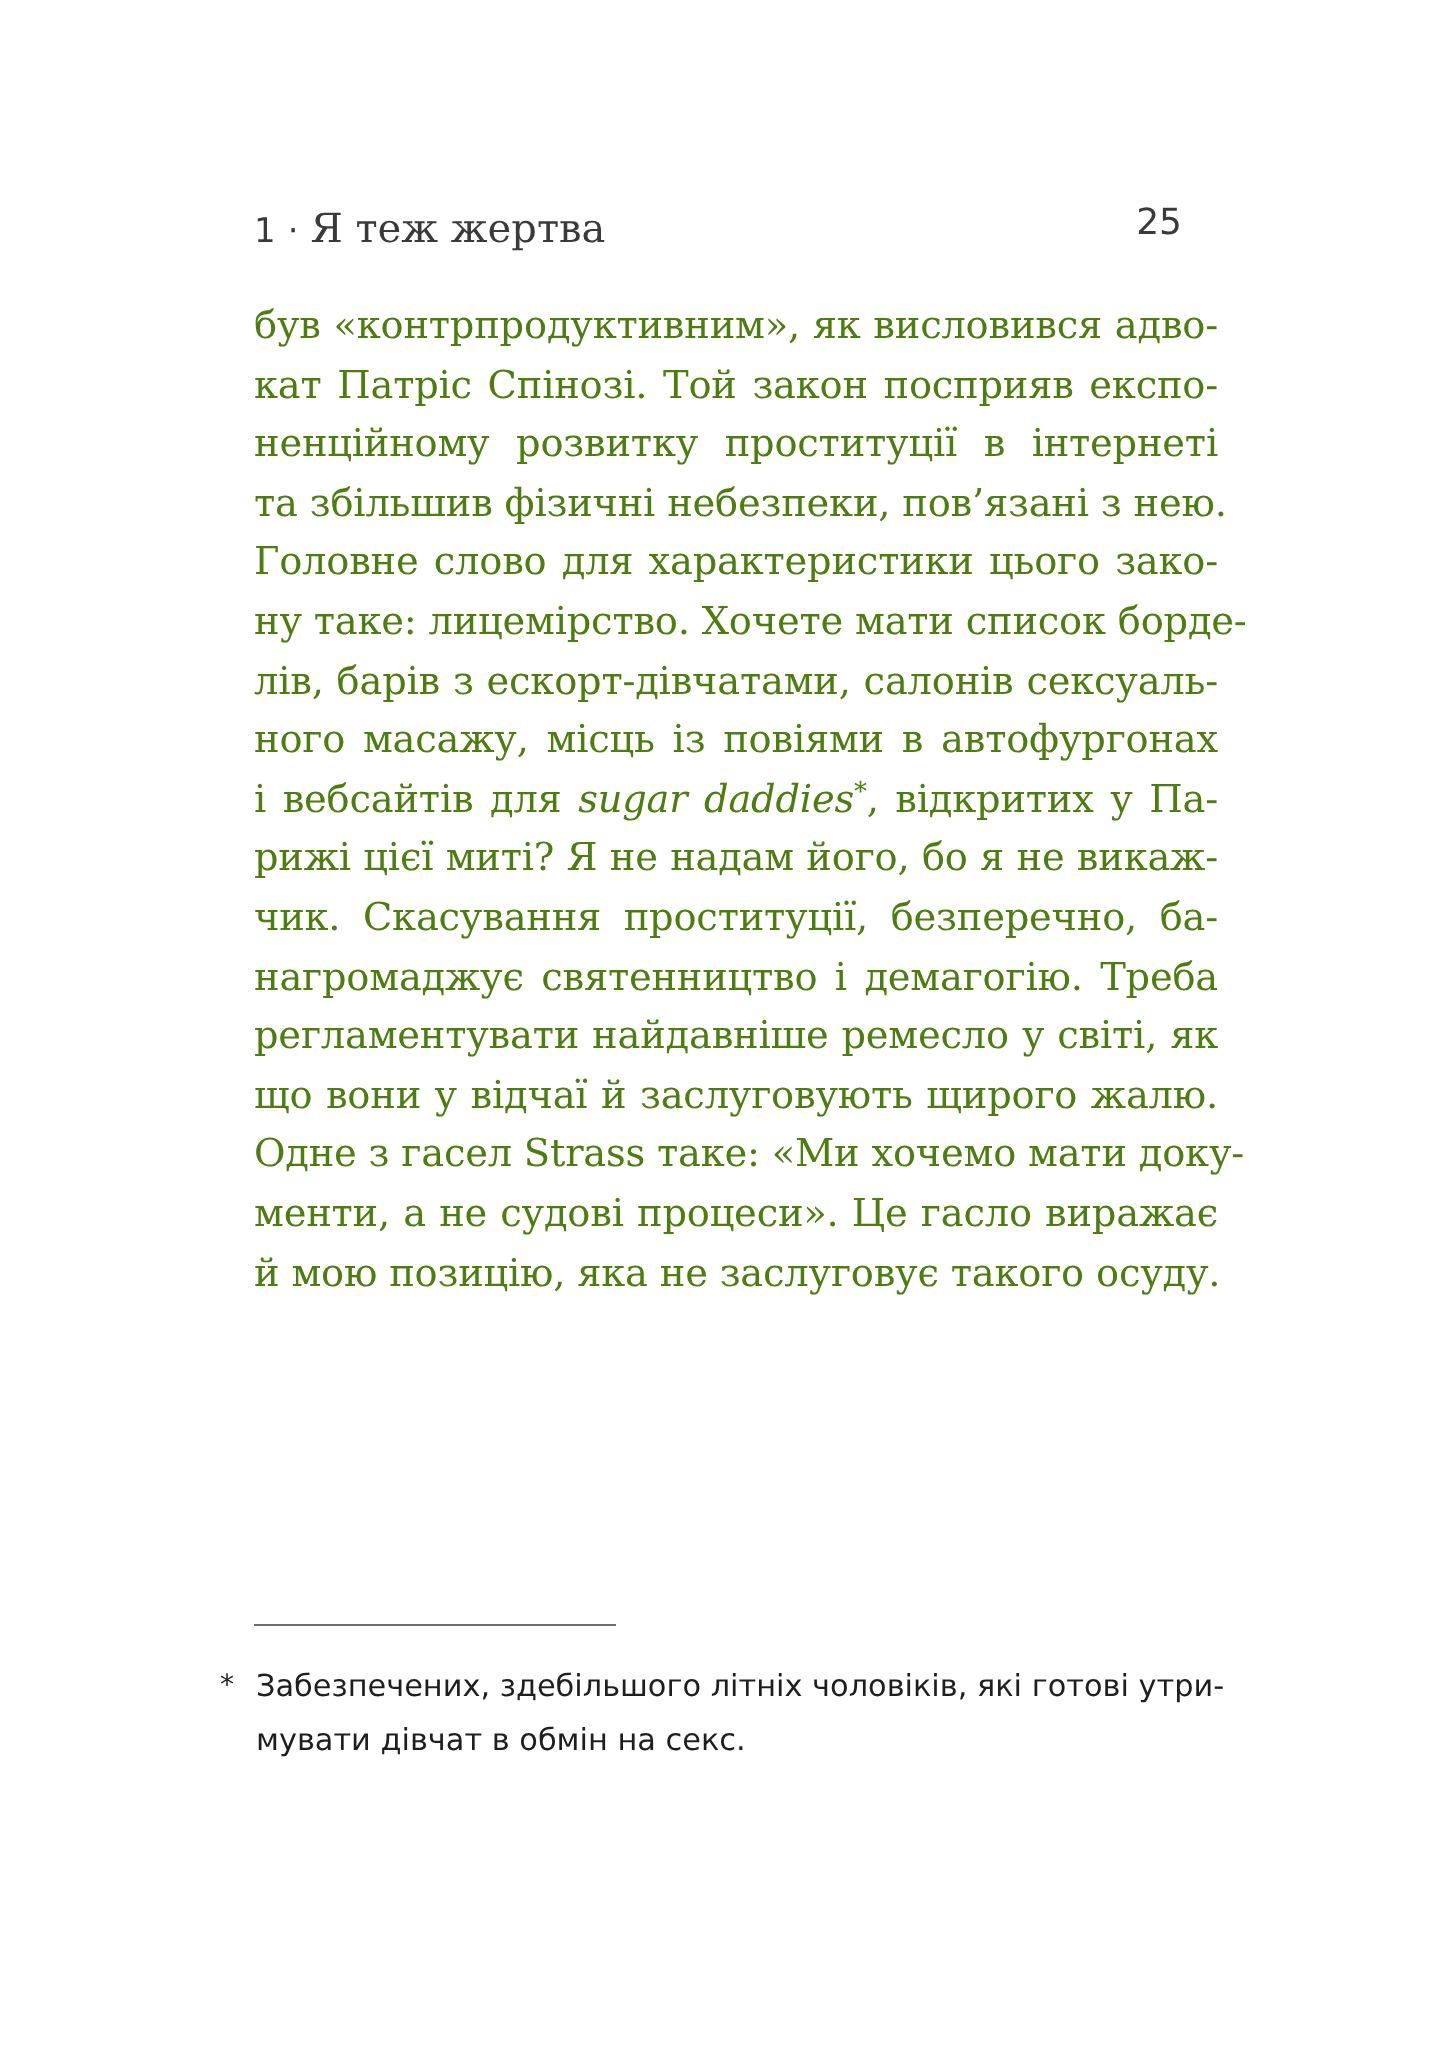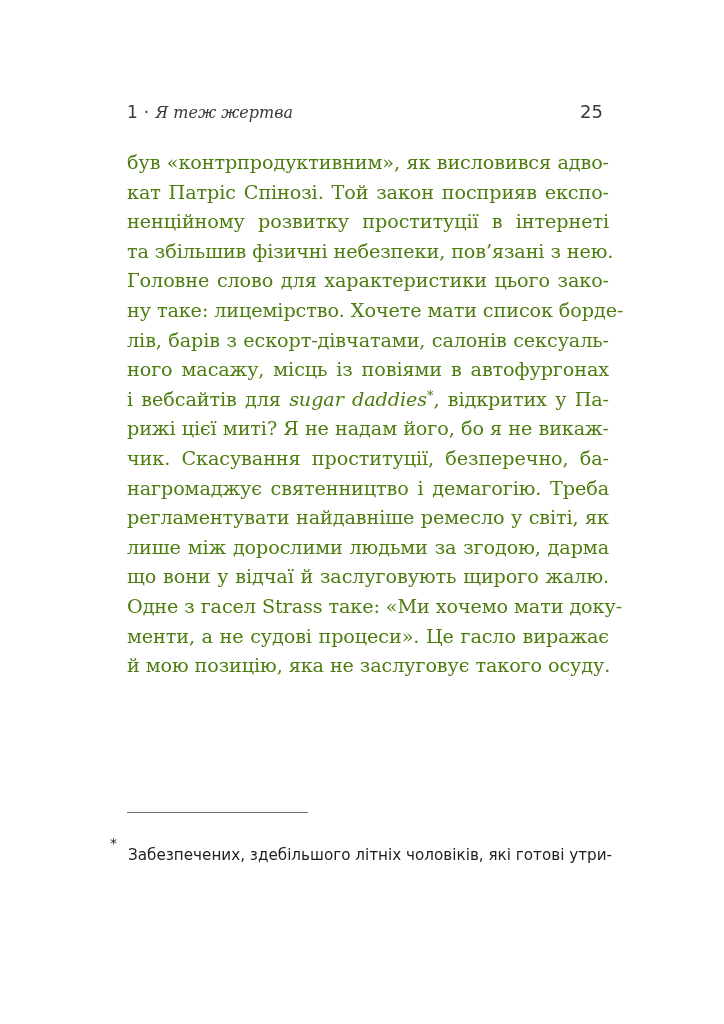--- a/index.html
+++ b/index.html
@@ -4,42 +4,42 @@
   <style>
     html, body { margin: 0; padding: 0; background: #ffffff; }
     body { width: 724px; height: 1024px; position: relative; overflow: hidden; color: #1e1e1e; }
     .header {
       position: absolute; left: 127px; top: 98px; width: 480px; height: 30px;
       font-family: "DejaVu Sans", sans-serif; font-size: 17px; color: #3a3a3a;
     }
     .header .running { position: absolute; left: 0; top: 4px; }
     .header .running .num { font-style: normal; }
     .header .running .sep { margin: 0 6px; }
-    .header .running .title { font-style: italic; font-family: "DejaVu Serif", serif; font-size: 16px; }
-    .header .page-number { position: absolute; right: 4px; top: 3px; font-size: 18px; }
+    .header .running .title { font-family: "DejaVu Serif", serif; font-size: 20px; }
+    .header .page-number { position: absolute; right: 16px; top: 3px; font-size: 18px; }
     .body-text {
       position: absolute; left: 127px; top: 148px; width: 482px;
       font-family: "DejaVu Serif", serif; font-size: 19.2px; line-height: 29.6px;
       color: #4d7c0f; letter-spacing: -0.1px;
     }
     .line { display: block; white-space: nowrap; text-align: justify; text-align-last: justify; height: 29.6px; }
     .line.last { text-align-last: justify; }
     .line em { font-style: italic; }
     .rule {
       position: absolute; left: 127px; top: 812px; width: 181px; height: 0;
       border-top: 1.5px solid #6e6e6e;
     }
     .footnote {
       position: absolute; left: 110px; top: 830px; width: 500px;
       font-family: "DejaVu Sans", sans-serif; font-size: 15.2px; line-height: 27px; color: #1e1e1e;
     }
     .footnote .marker { position: absolute; left: 0; top: 0; font-size: 14px; }
     .footnote .fn-text { margin-left: 18px; }
     .footnote .fn-line { display: block; white-space: nowrap; }
-    .footnote .fn-line.justify { text-align: justify; text-align-last: justify; margin-top: 12px; }
+    .footnote .fn-line.justify { text-align: justify; text-align-last: justify; }
   </style>
 </head>
 <body>
 
 <div class="header">
   <span class="running">
     <span class="num">1</span><span class="sep">·</span><span class="title">Я теж жертва</span>
   </span>
   <span class="page-number">25</span>
 </div>
@@ -51,27 +51,27 @@
   <span class="line">та збільшив фізичні небезпеки, пов’язані з нею.</span>
   <span class="line">Головне слово для характеристики цього зако-</span>
   <span class="line">ну таке: лицемірство. Хочете мати список борде-</span>
   <span class="line">лів, барів з ескорт-дівчатами, салонів сексуаль-</span>
   <span class="line">ного масажу, місць із повіями в автофургонах</span>
   <span class="line"><span>і вебсайтів для </span><em>sugar daddies</em><sup style="font-size:13px;vertical-align:6px;line-height:0;">*</sup><span>, відкритих у Па-</span></span>
   <span class="line">рижі цієї миті? Я не надам його, бо я не викаж-</span>
   <span class="line">чик. Скасування проституції, безперечно, ба-</span>
   <span class="line">нагромаджує святенництво і демагогію. Треба</span>
   <span class="line">регламентувати найдавніше ремесло у світі, як</span>
-  <span class="line">лише між дорослими людьми за згодою, дарма</span>
   <span class="line">що вони у відчаї й заслуговують щирого жалю.</span>
   <span class="line">Одне з гасел Strass таке: «Ми хочемо мати доку-</span>
   <span class="line">менти, а не судові процеси». Це гасло виражає</span>
   <span class="line last">й мою позицію, яка не заслуговує такого осуду.</span>
 </div>
 
 <div class="rule"></div>
 
 <div class="footnote">
   <span class="marker">*</span>
   <div class="fn-text">
     <span class="fn-line justify">Забезпечених, здебільшого літніх чоловіків, які готові утри-</span>
+    <span class="fn-line">мувати дівчат в обмін на секс.</span>
   </div>
 </div>
 
 </body></html>

